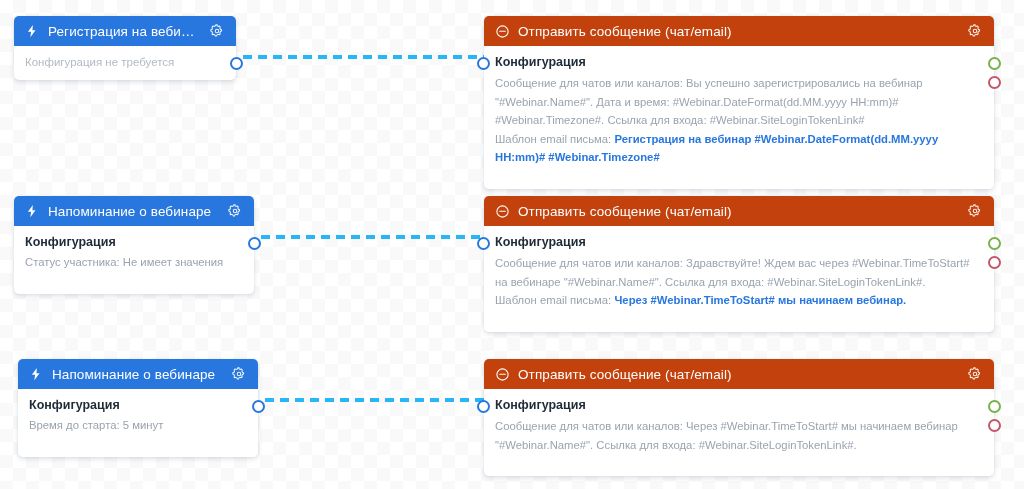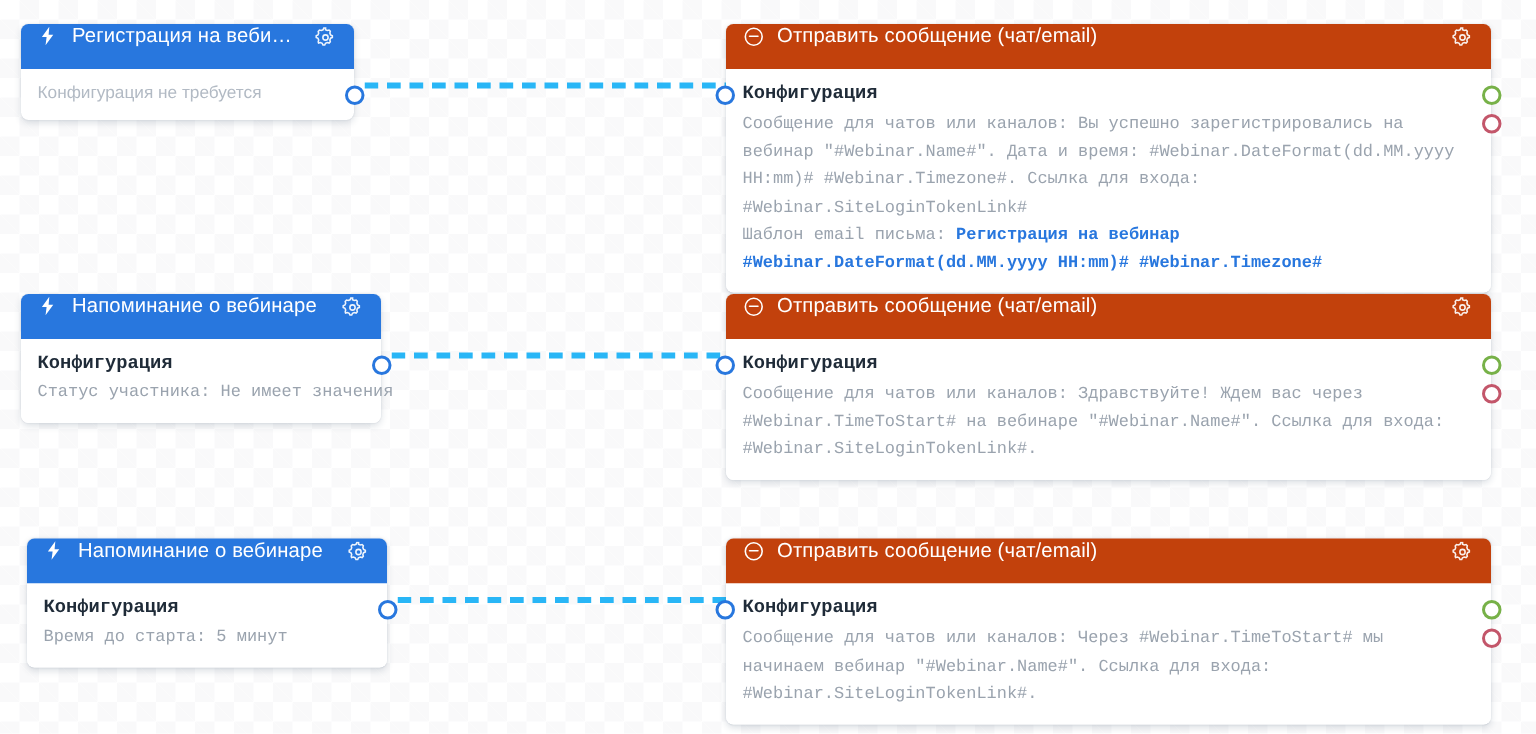--- a/index.html
+++ b/index.html
@@ -41,21 +41,21 @@
   .node {
     position: absolute;
     border-radius: 5px;
     background: #ffffff;
     box-shadow: 0 2px 5px rgba(40,60,90,0.16), 0 0 1px rgba(40,60,90,0.18);
     overflow: visible;
     z-index: 5;
   }
   .node-header {
     display: flex;
-    align-items: flex-start;
+    align-items: center;
     gap: 8px;
     height: 30px;
     padding: 0 10px;
     border-radius: 5px 5px 0 0;
     color: #ffffff;
     font-size: 13.5px;
     letter-spacing: .1px;
     white-space: nowrap;
   }
   .node-header .title {
@@ -80,24 +80,23 @@
     width: 18px;
     height: 18px;
     display: inline-flex;
     align-items: center;
     justify-content: center;
     cursor: pointer;
     opacity: .92;
   }
 
   .node-body {
-    padding: 8px 11px 10px 11px;
+    padding: 8px 11px 22px 11px;
     border-radius: 0 0 5px 5px;
     background: #ffffff;
-    font-family: Liberation Mono, monospace;
   }
   .cfg-title {
     font-size: 12.5px;
     font-weight: bold;
     color: #1f2b38;
     margin: 0 0 3px 0;
     line-height: 17px;
   }
   .cfg-line {
     font-size: 11.3px;
@@ -241,20 +240,23 @@
           <path fill="none" stroke="#ffffff" stroke-width="1.8" d="M12 3.2 14 4l2.1-.5 1.4 1.4L17 7l.8 2 2 .9v2l-2 .9-.8 2 .5 2.1-1.4 1.4-2.1-.5-2 .8-.9 2h-2l-.9-2-2-.8-2.1.5L3.7 17l.5-2.1-.8-2-2-.9v-2l2-.9.8-2-.5-2.1L5.1 3.5 7.2 4l2-.8.9-2h2z"></path>
           <circle cx="12" cy="12" r="3" fill="none" stroke="#ffffff" stroke-width="1.8"></circle>
         </svg>
       </span>
     </div>
     <div class="node-body">
       <div class="cfg-title">Конфигурация</div>
       <div class="cfg-para">
         <span>Сообщение для чатов или каналов: </span><span>Здравствуйте! Ждем вас через #Webinar.TimeToStart# на вебинаре "#Webinar.Name#". Ссылка для входа: #Webinar.SiteLoginTokenLink#.</span>
       </div>
+      <div class="cfg-para">
+        <span>Шаблон email письма: </span><span class="tpl-link">Через #Webinar.TimeToStart# мы начинаем вебинар.</span>
+      </div>
     </div>
     <div class="port in-blue" style="left:-7px;  top:41px;"></div>
     <div class="port out-ok" style="right:-7px; top:41px;"></div>
     <div class="port out-fail" style="right:-7px; top:60px;"></div>
   </div>
 
   <div class="node trigger" style="left:18px; top:359px; width:240px;">
     <div class="node-header">
       <span class="hdr-icon">
         <svg width="14" height="14" viewBox="0 0 24 24">

